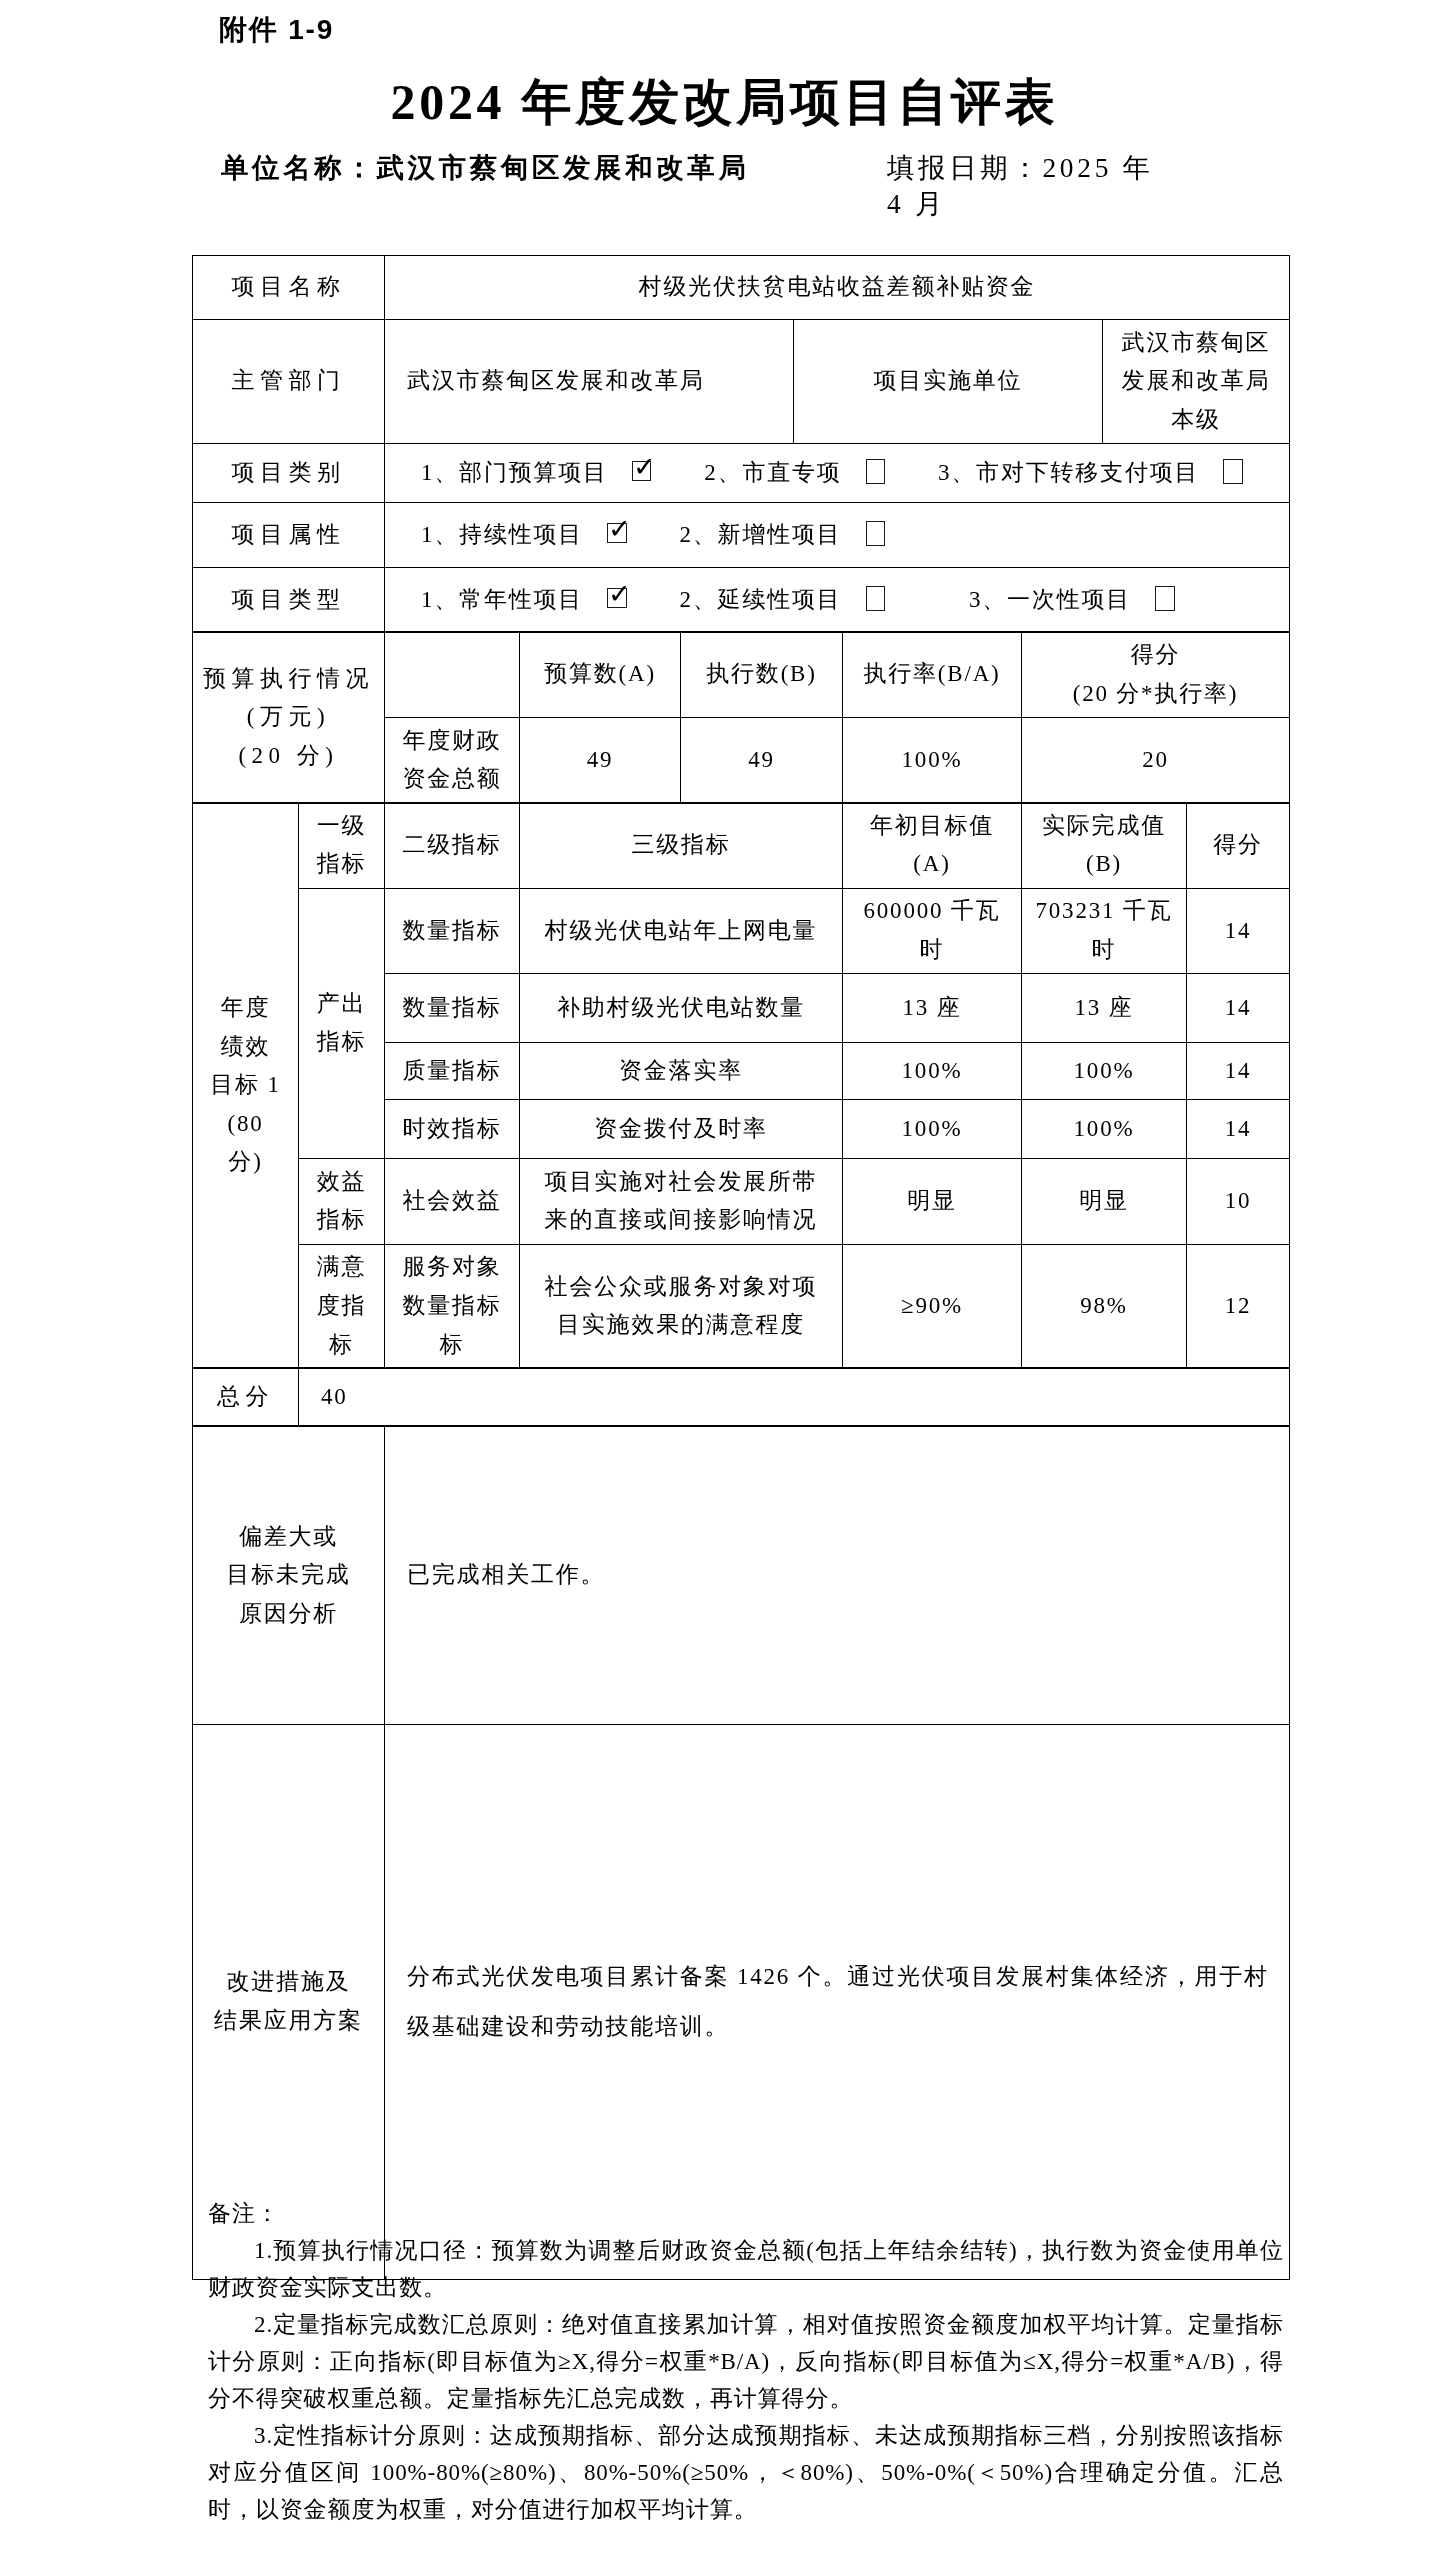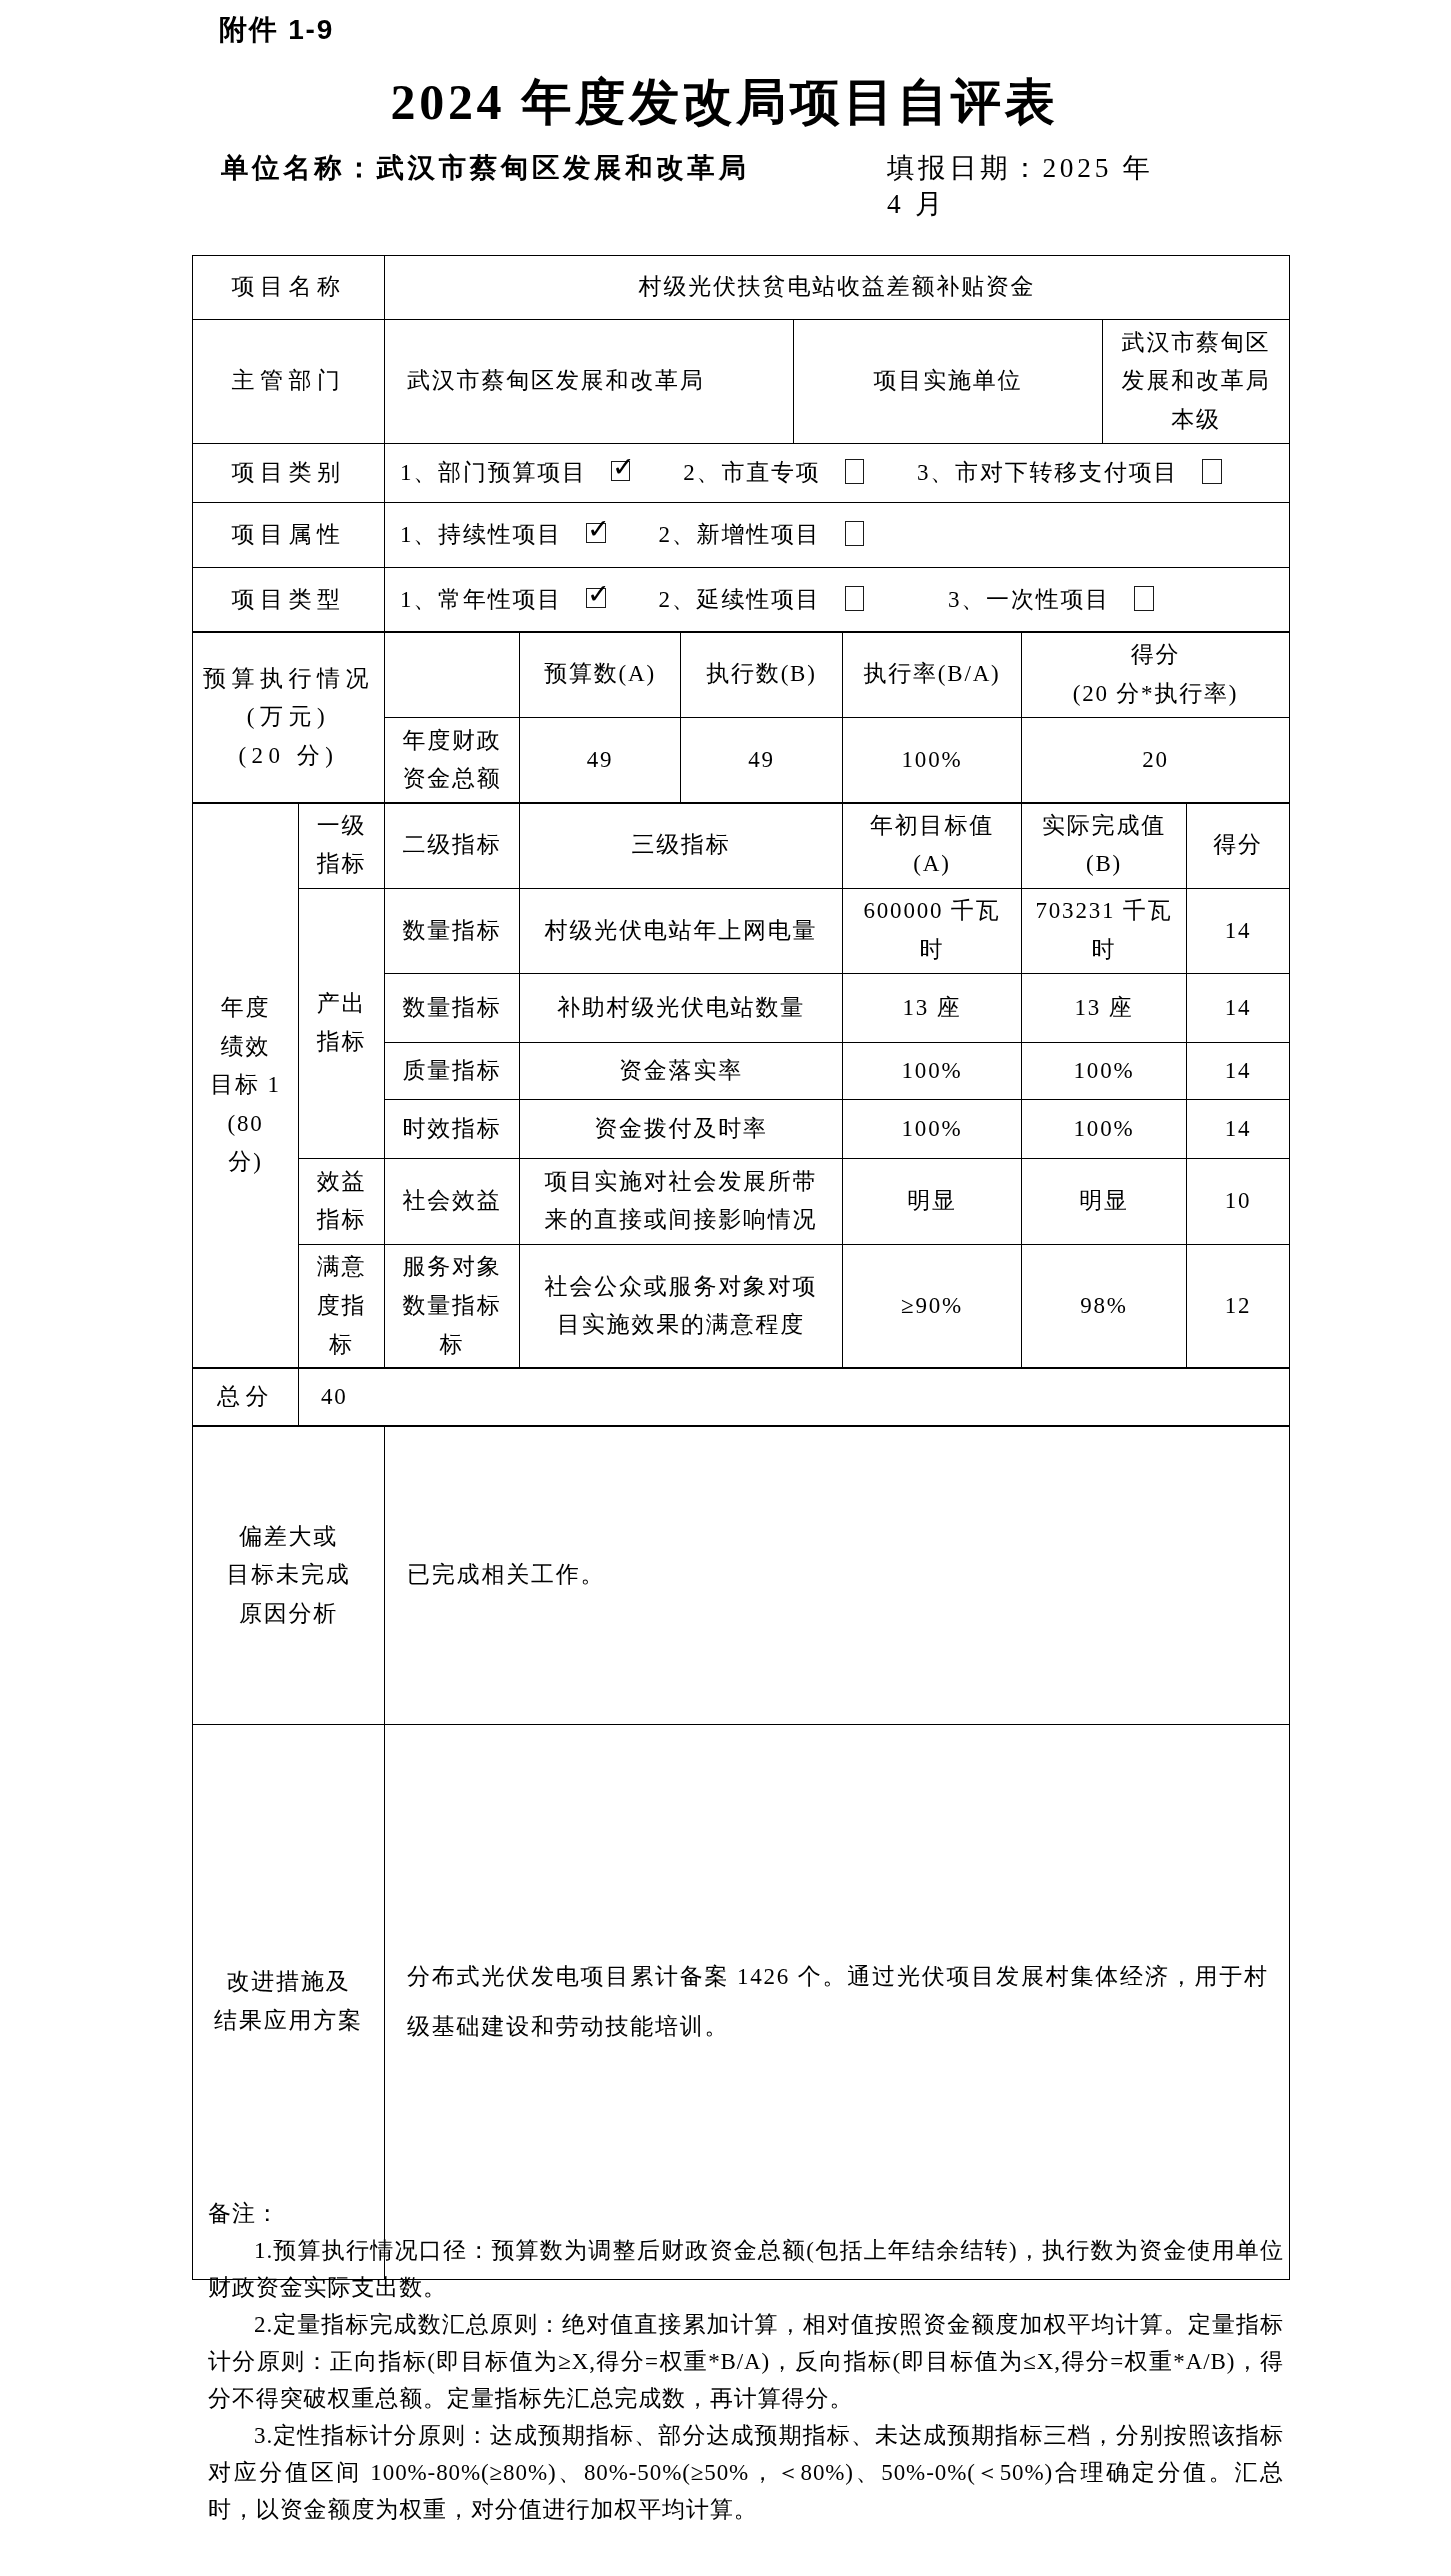--- a/index.html
+++ b/index.html
@@ -27,21 +27,21 @@
   td{
     border-left:0.9px solid #000;border-right:0.9px solid #000;
     border-top:1.8px solid #000;border-bottom:1.8px solid #000;
     vertical-align:middle;text-align:center;
     font-size:23px;line-height:1.68;letter-spacing:1.8px;
     padding:3.7px 7.3px;overflow:hidden;
   }
   .pre{white-space:pre-line;}
   .lbl{letter-spacing:5.5px;}
   .left{text-align:left;padding-left:22px;}
-  .opts{text-align:left;padding-left:15px;white-space:nowrap;}
+  .opts{text-align:left;padding-left:36px;white-space:nowrap;}
   .opt{display:inline-block;}
   .opt + .opt{margin-left:53px;}
   .opt.gap-lg{margin-left:84px;}
   .cb{
     display:inline-block;width:17.4px;height:23px;border:1.8px solid #1b1b1b;
     vertical-align:-3.7px;margin-left:24px;position:relative;background:#fff;
   }
   .cb.checked{width:17.4px;height:17.4px;vertical-align:-0.9px;}
   .cb .mark{
     position:absolute;left:0px;top:-9.1px;font-size:27.4px;line-height:1;

